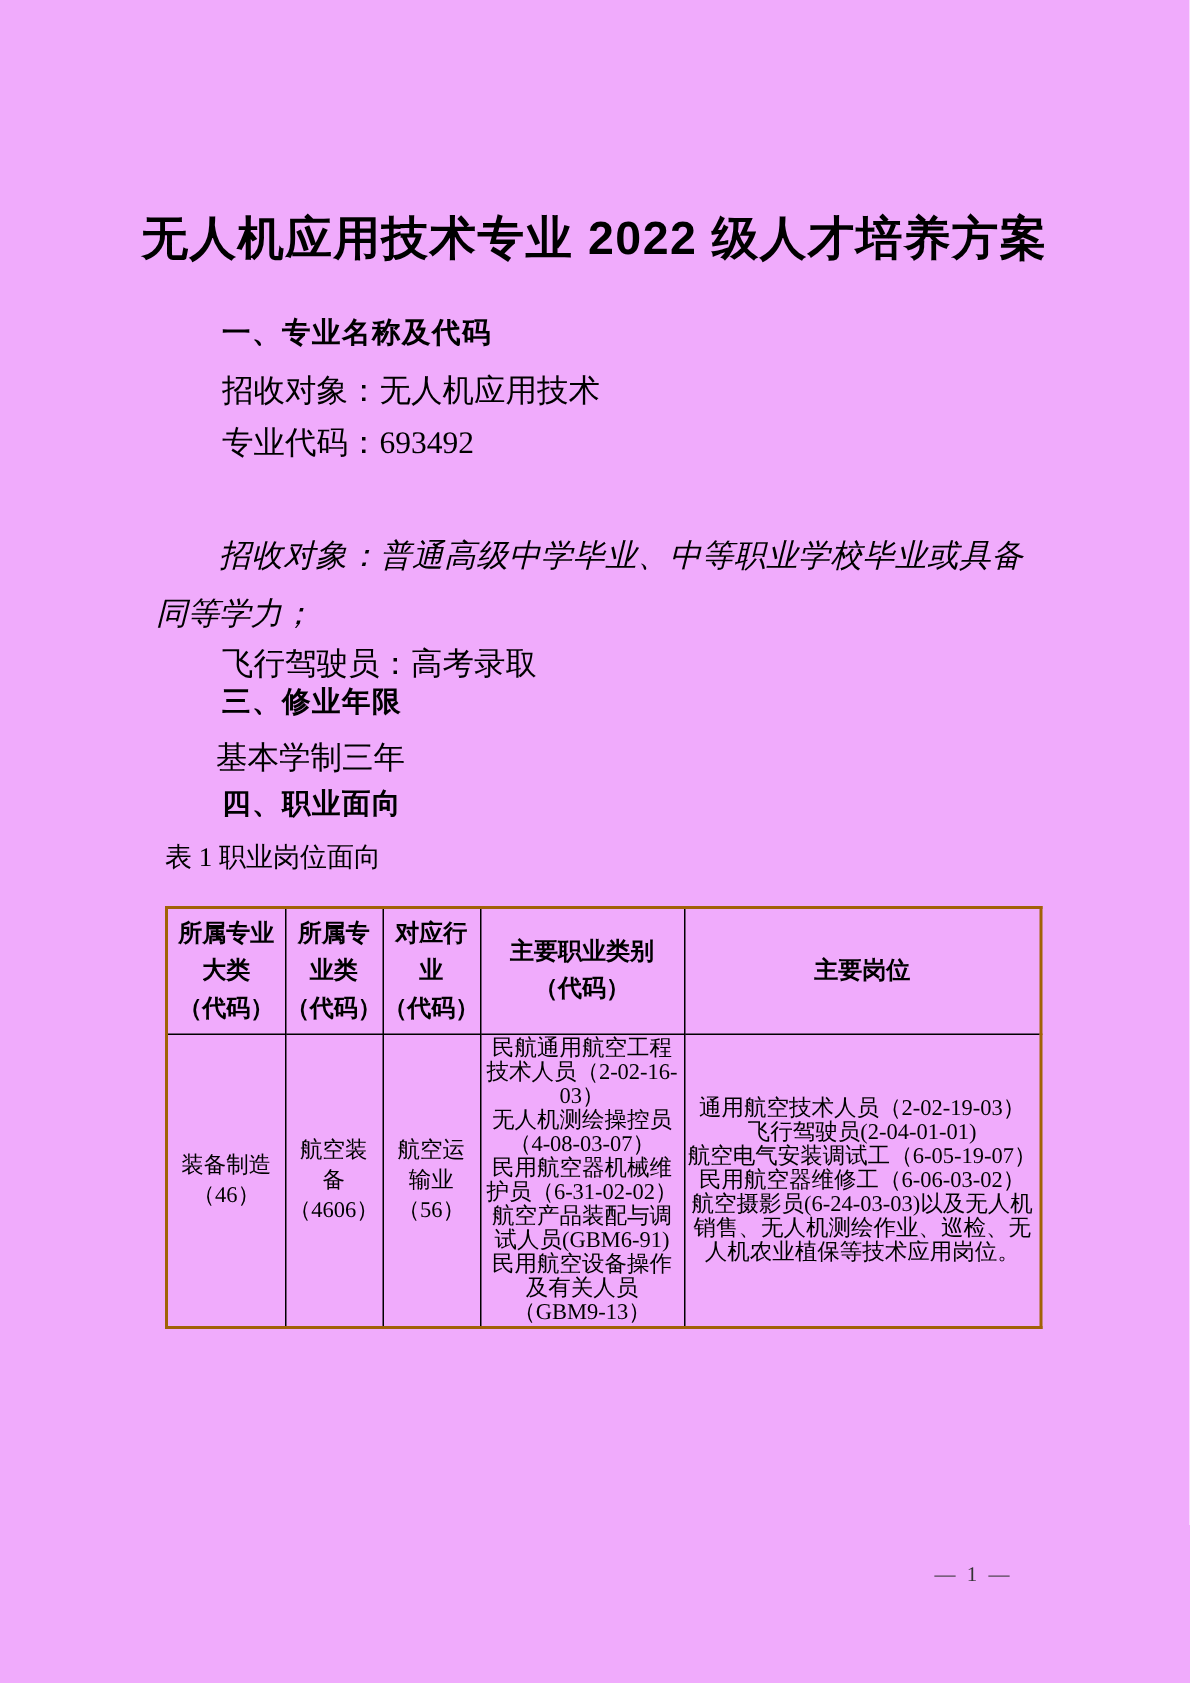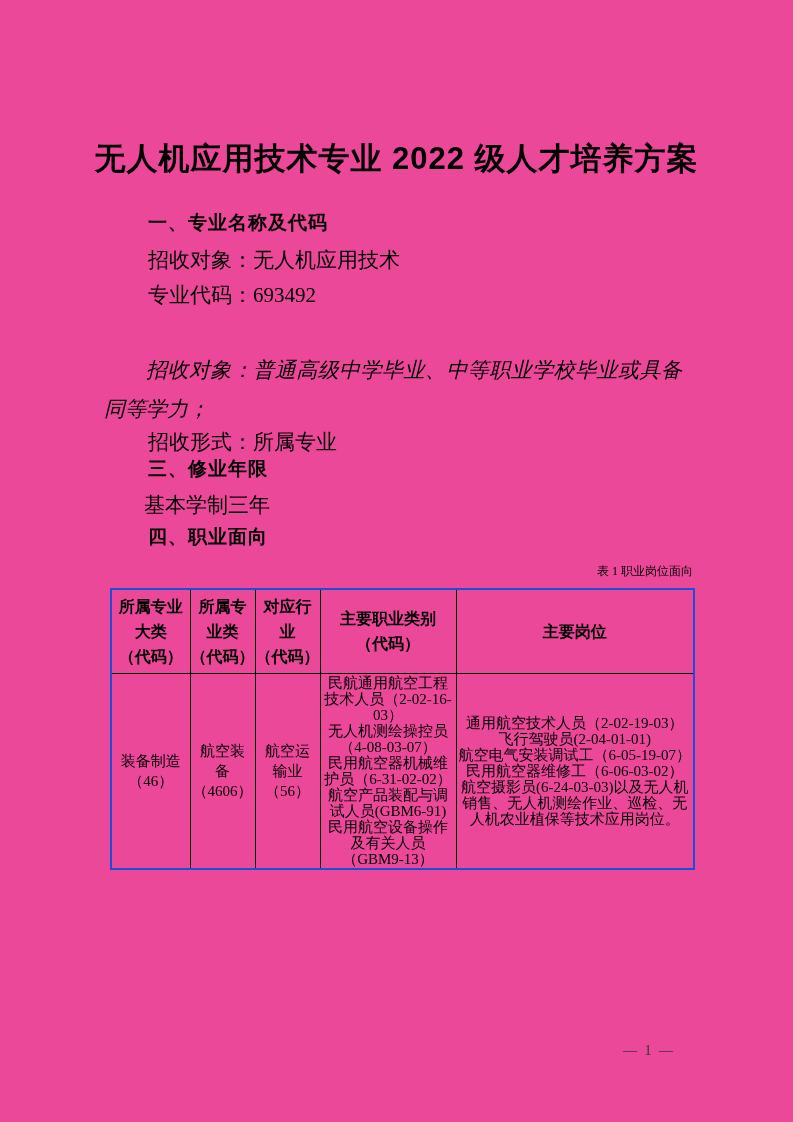--- a/index.html
+++ b/index.html
@@ -1,19 +1,19 @@
 <!DOCTYPE html>
 <html><head>
 <meta charset="utf-8">
 <style>
   html,body{margin:0;padding:0;background:#ffffff;}
   .page{
     position:relative;
     width:793px;height:1122px;
-    background:#ec4899;
+    background:#f0abfc;
     color:#000;
     font-family:"Liberation Serif",serif;
     overflow:hidden;
   }
   .doc-title{
     position:absolute;top:138px;left:0;width:793px;
     text-align:center;
     font-family:"Liberation Sans",sans-serif;
     font-weight:bold;font-size:31px;line-height:42px;
     letter-spacing:1px;
@@ -36,26 +36,26 @@
     position:absolute;top:351px;left:104px;width:578px;
     font-size:21px;line-height:39px;
     text-indent:42px;text-align:justify;font-style:italic;
   }
   #line-admission-form{top:428px}
   #heading-3{top:456px}
   #line-duration{top:491px;left:144px}
   #heading-4{top:524px}
   .table-caption{
     position:absolute;top:559px;left:110px;width:583px;
-    text-align:right;font-size:12px;line-height:24px;
+    text-align:left;font-size:18px;line-height:24px;
   }
   table.jobs{
-    position:absolute;top:588px;left:110px;width:583px;
+    position:absolute;top:604px;left:110px;width:583px;
     border-collapse:collapse;table-layout:fixed;
-    border:2px solid #1d4ed8;
+    border:2px solid #a16207;
     padding-left:20px;
   }
   table.jobs th,table.jobs td{border:1px solid #000;}
   table.jobs thead tr{height:84px;}
   table.jobs tbody tr{height:189px;}
   table.jobs th{
     font-family:"Liberation Sans",sans-serif;
     font-weight:bold;font-size:16px;line-height:25px;
     text-align:center;vertical-align:middle;
     white-space:pre-line;padding:0;
@@ -85,21 +85,21 @@
 
   <div id="heading-1" class="sec-heading">一、专业名称及代码</div>
 
   <div id="line-major-name" class="body-line">招收对象：无人机应用技术</div>
 
   <div id="line-major-code" class="body-line">专业代码：693492</div>
 
 
   <div id="para-admission-target">招收对象：普通高级中学毕业、中等职业学校毕业或具备同等学力；</div>
 
-  <div id="line-admission-form" class="body-line">招收形式：所属专业</div>
+  <div id="line-admission-form" class="body-line">飞行驾驶员：高考录取</div>
 
   <div id="heading-3" class="sec-heading">三、修业年限</div>
 
   <div id="line-duration" class="body-line">基本学制三年</div>
 
   <div id="heading-4" class="sec-heading">四、职业面向</div>
 
   <div class="table-caption">表 1 职业岗位面向</div>
 
   <table class="jobs">

